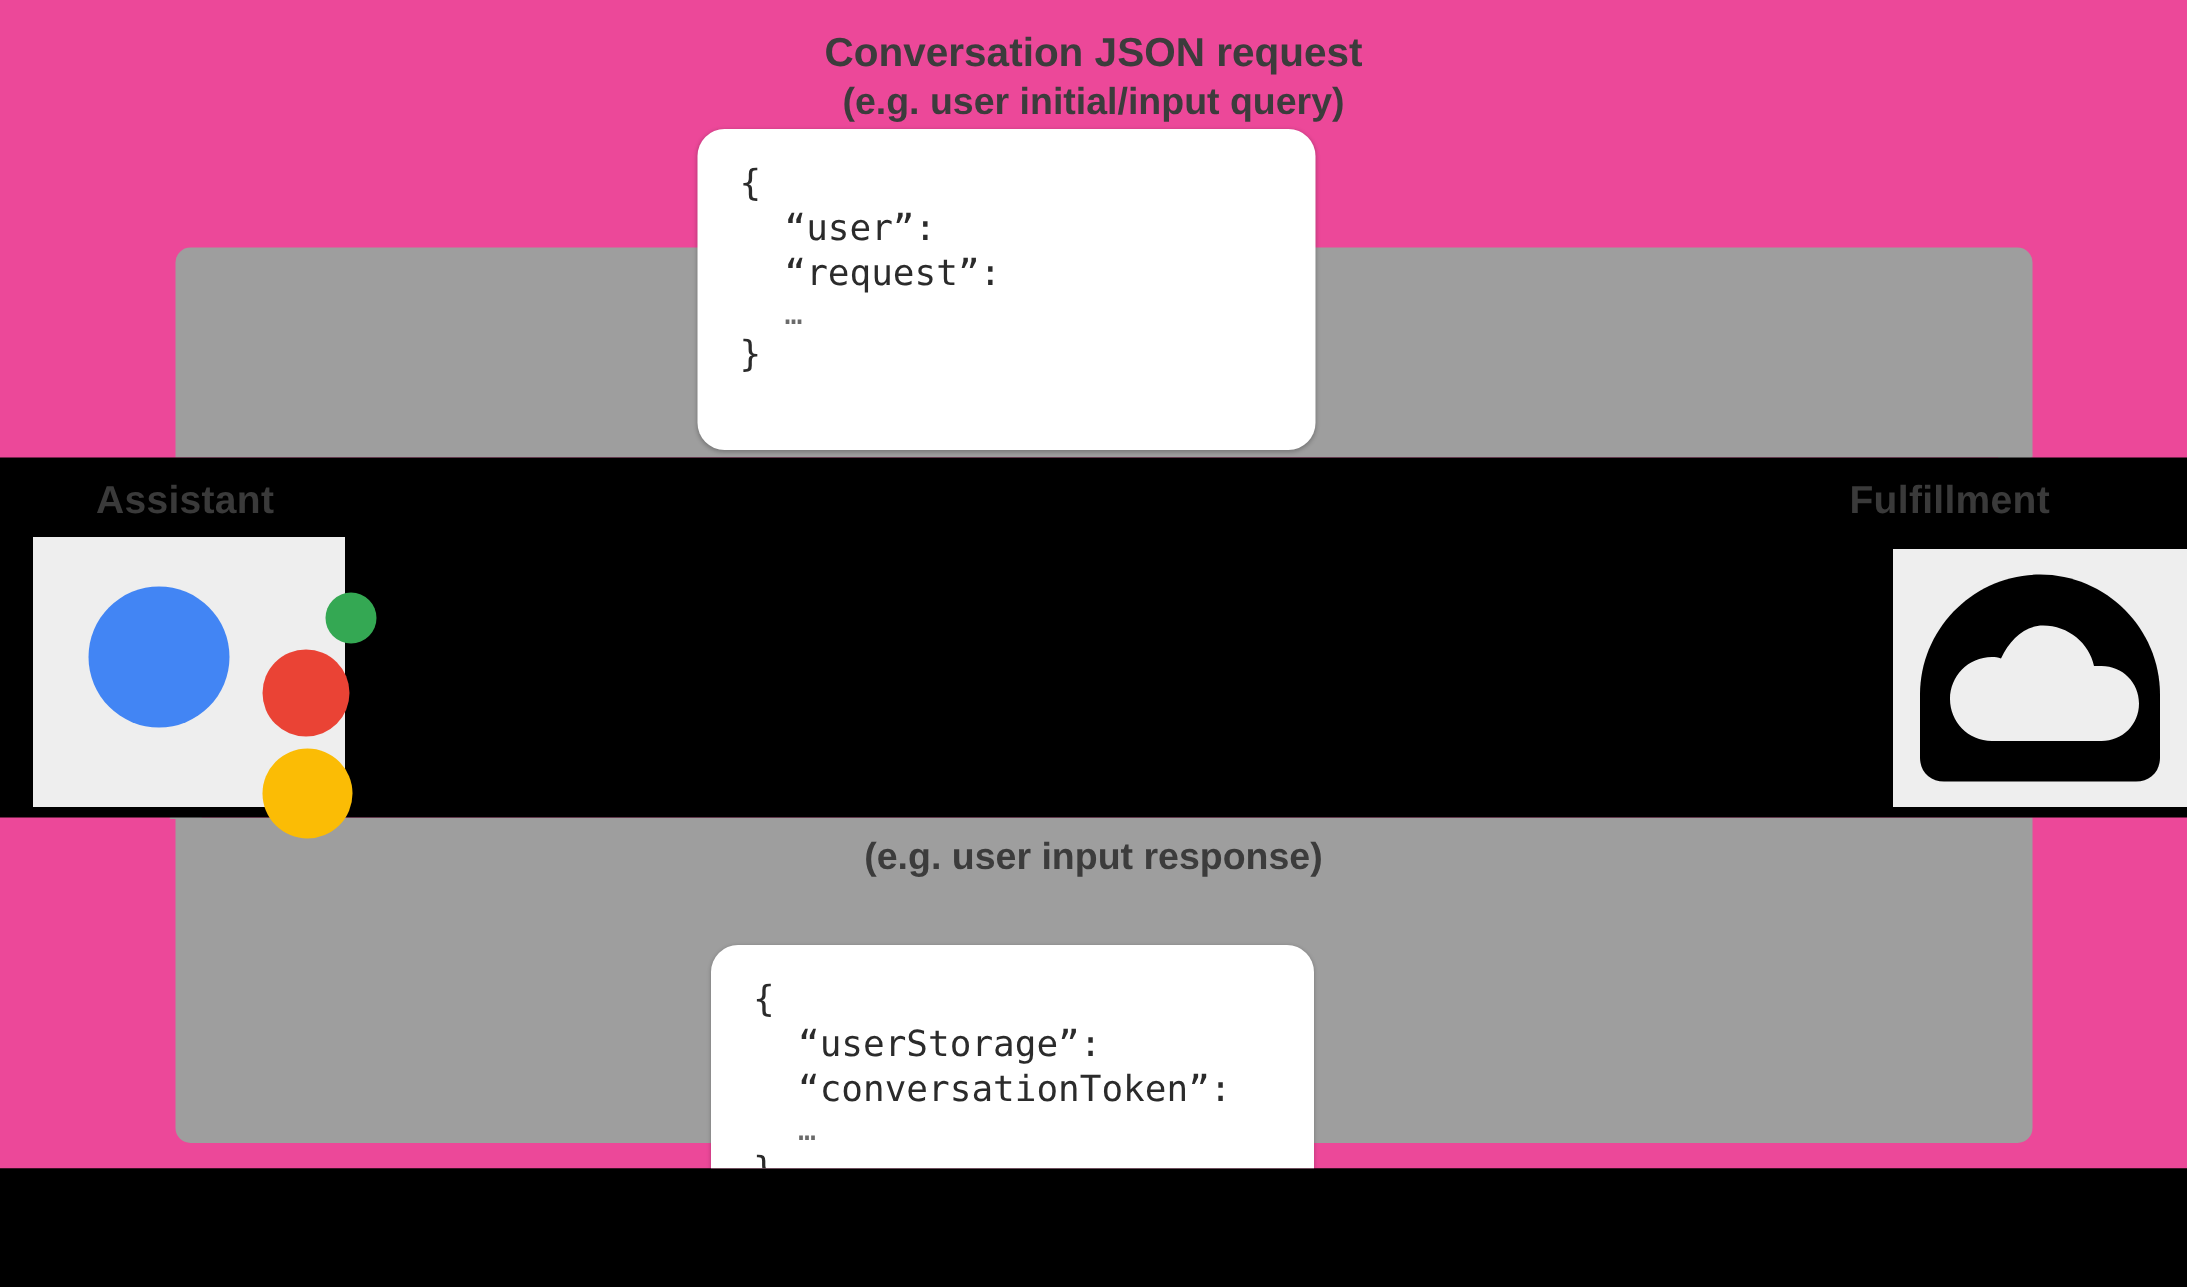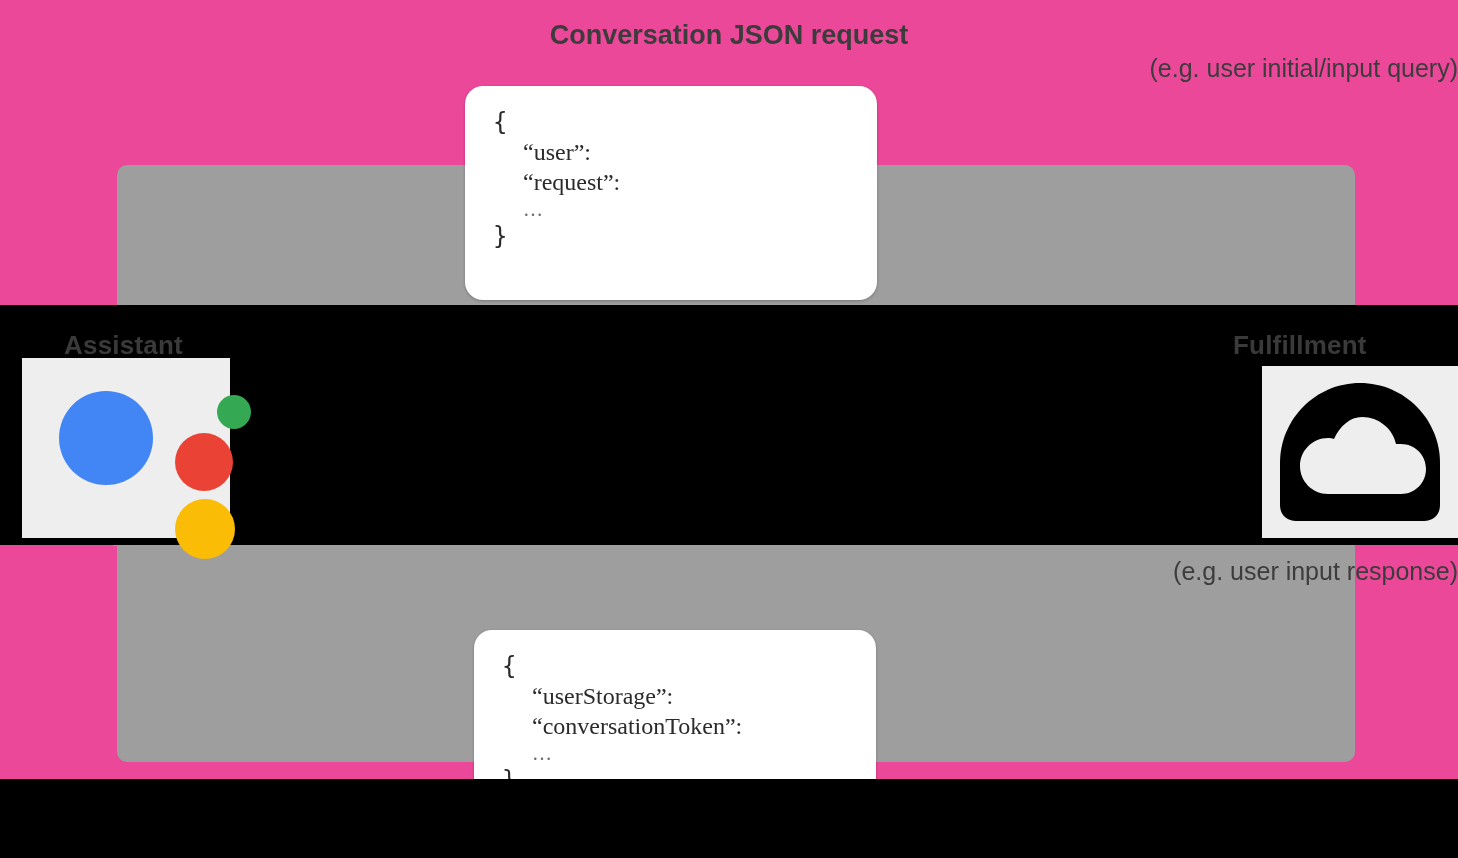--- a/index.html
+++ b/index.html
@@ -115,21 +115,20 @@
   .cloud-logo { width: 180px; height: 150px; display: block; }
 
   
   .node-label {
     position: absolute;
     color: #3a3a3a;
     font-size: 26px;
     font-weight: 700;
     letter-spacing: 0.2px;
     white-space: nowrap;
-    margin-top: 12px;
   }
   #assistant-label { left: 64px; top: 318px; }
   #fulfillment-label { left: 1233px; top: 318px; }
 
   .flow-caption {
     position: absolute;
     width: 1458px;
     left: 0;
     text-align: center;
     color: #3c3c3c;
@@ -137,23 +136,22 @@
   }
   .flow-caption .caption-title {
     display: block;
     font-size: 27px;
     font-weight: 700;
     line-height: 34px;
   }
   .flow-caption .caption-sub {
     display: block;
     font-size: 25px;
-    font-weight: 400;
+    font-weight: 700;
     line-height: 32px;
-    text-align: right;
   }
   #request-caption { top: 18px; }
   #response-caption { top: 555px; }
 
   
   .json-card {
     position: absolute;
     background: #ffffff;
     border-radius: 18px;
     box-sizing: border-box;
@@ -170,21 +168,21 @@
     width: 412px;
     height: 214px;
   }
   #response-card {
     left: 474px;
     top: 630px;
     width: 402px;
     height: 226px;
   }
   .json-line { white-space: pre; }
-  .json-line.indent { padding-left: 30px; font-family: Liberation Serif, serif; }
+  .json-line.indent { padding-left: 30px; }
   .json-line.ellipsis { color: #6a6a6a; font-size: 20px; }
 </style>
 </head>
 <body>
 
 <div id="stage">
 
   <div class="arrow-band" id="arrow-request"></div>
   <div id="arrow-request-head"></div>
 

